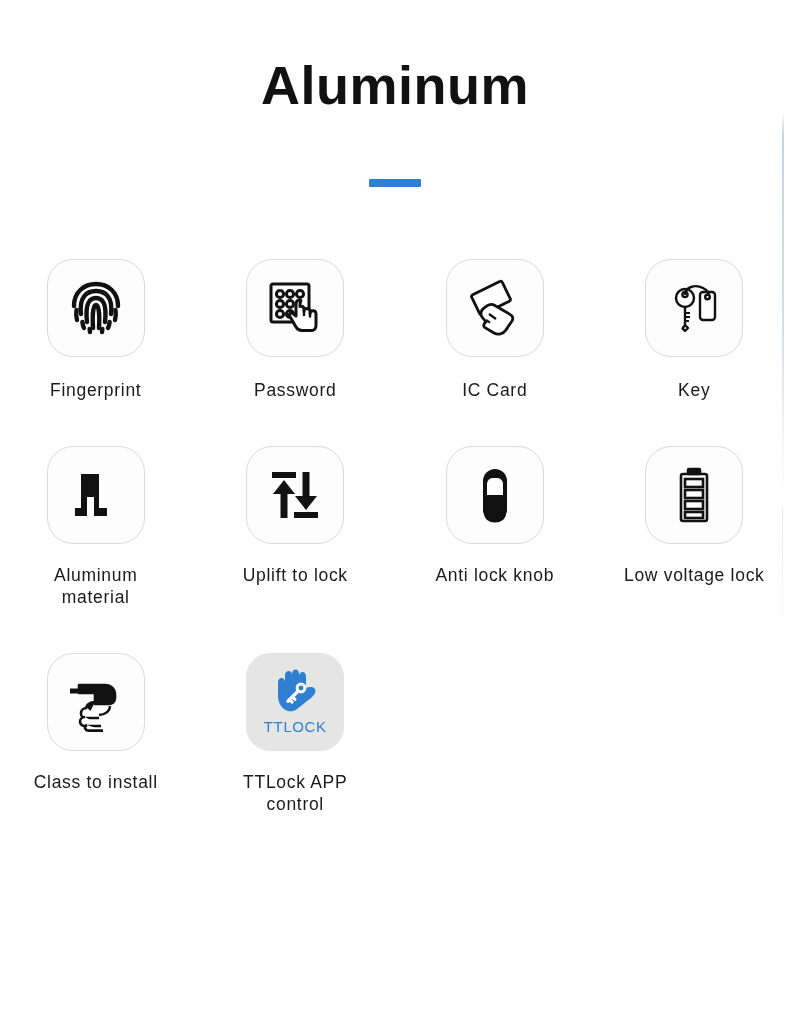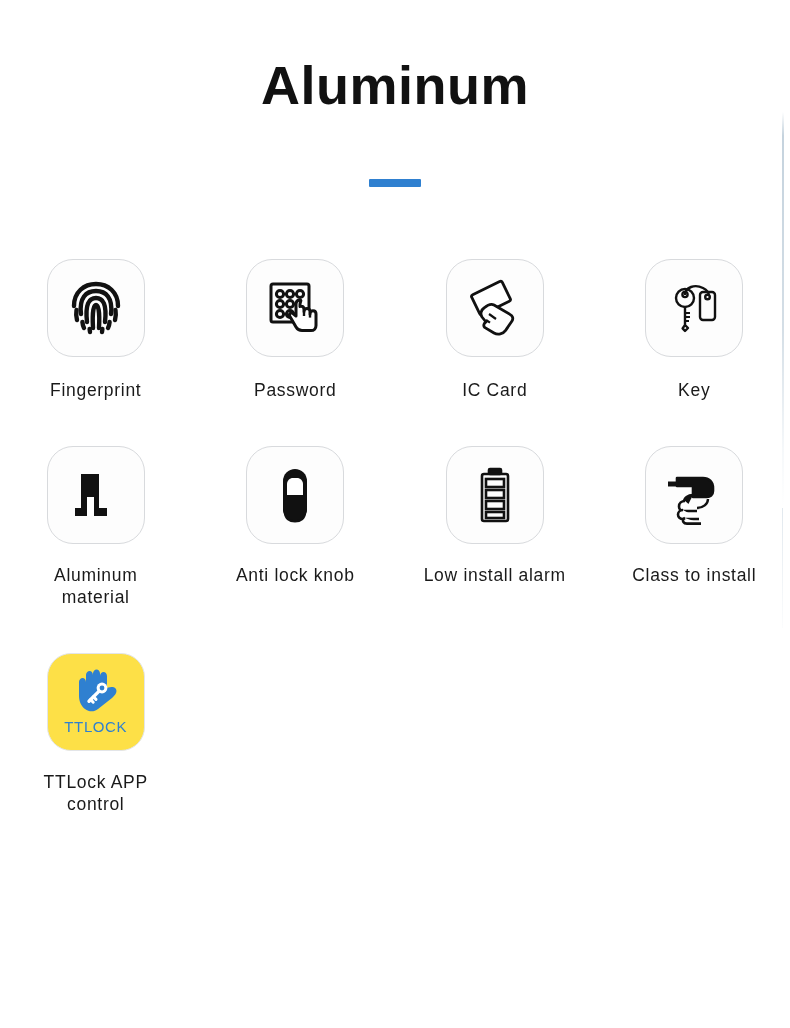--- a/index.html
+++ b/index.html
@@ -77,21 +77,21 @@
 
   
   .feature-grid .row2 .feature-label { margin-top: 20px; text-align: center; }
   .feature-grid .row3 .feature-label { margin-top: 20px; }
 
   
   .ttlock-tile {
     width: 98px;
     height: 98px;
     border-radius: 24px;
-    background: #fde047;
+    background: #e5e5e5;
     border: 1.2px solid #e3e5e8;
     display: flex;
     flex-direction: column;
     align-items: center;
     justify-content: center;
     box-sizing: border-box;
   }
   .ttlock-word {
     font-size: 15px;
     font-weight: 400;
@@ -205,20 +205,33 @@
     <div class="icon-box">
       <svg width="62" height="62" viewBox="0 0 62 62" fill="#111">
         <path d="M16 10 L34 10 L34 44 L42 44 L42 52 L10 52 L10 44 L16 44 Z"></path>
         <rect x="22" y="33" width="7" height="19" fill="#fff"></rect>
       </svg>
     </div>
     <div class="feature-label">Aluminum material</div>
   </div>
 
 
+  <div class="feature-cell row2">
+    <div class="icon-box">
+      <svg width="62" height="62" viewBox="0 0 62 62" fill="#111">
+        <rect x="8" y="8" width="24" height="6"></rect>
+        <rect x="16.5" y="24" width="7" height="30"></rect>
+        <path d="M20 16 L31 30 L9 30 Z"></path>
+        <rect x="30" y="48" width="24" height="6"></rect>
+        <rect x="38.5" y="8" width="7" height="30"></rect>
+        <path d="M42 46 L53 32 L31 32 Z"></path>
+      </svg>
+    </div>
+    <div class="feature-label">Uplift to lock</div>
+  </div>
 
   <div class="feature-cell row2">
     <div class="icon-box">
       <svg width="62" height="62" viewBox="0 0 62 62" fill="none">
         <rect x="19" y="5" width="24" height="52" rx="12" fill="#111"></rect>
         <path d="M23 20 C23 16.7 25.7 14 29 14 L33 14 C36.3 14 39 16.7 39 20 L39 31 L23 31 Z" fill="#fff"></path>
         <rect x="19" y="31" width="24" height="26" rx="12" fill="#111"></rect>
         <path d="M21 45 L21 49 C21 54 25 57.5 31 57.5 C37 57.5 41 54 41 49 L41 45" stroke="#111" stroke-width="2" fill="none"></path>
       </svg>
     </div>
@@ -229,21 +242,21 @@
     <div class="icon-box">
       <svg width="62" height="62" viewBox="0 0 62 62" fill="none" stroke="#111" stroke-width="2.6">
         <rect x="25" y="5" width="12" height="5" rx="1" fill="#111"></rect>
         <rect x="18" y="10" width="26" height="47" rx="2"></rect>
         <rect x="22" y="15" width="18" height="8"></rect>
         <rect x="22" y="26" width="18" height="8"></rect>
         <rect x="22" y="37" width="18" height="8"></rect>
         <rect x="22" y="48" width="18" height="6"></rect>
       </svg>
     </div>
-    <div class="feature-label">Low install alarm</div>
+    <div class="feature-label">Low voltage lock</div>
   </div>
 
 
   <div class="feature-cell row3">
     <div class="icon-box">
       <svg width="62" height="62" viewBox="0 0 62 62" fill="none" stroke="#111" stroke-width="2.6" stroke-linejoin="round">
         <path d="M5 20 L14 20" stroke-width="5"></path>
         <path d="M14 14 L40 14 C46 14 50 18 50 24 L50 27 C50 31 47 33 44 33 L30 33 L30 22 L14 22 Z" fill="#111"></path>
         <path d="M30 31 C25 31 21 34 21 38 C21 40 22.4 41.6 24.4 42" fill="#111"></path>
         <path d="M22 37 C18.6 37 16 39.4 16 42.4 C16 45 18 47 21 47 L34 47" fill="#fff"></path>

